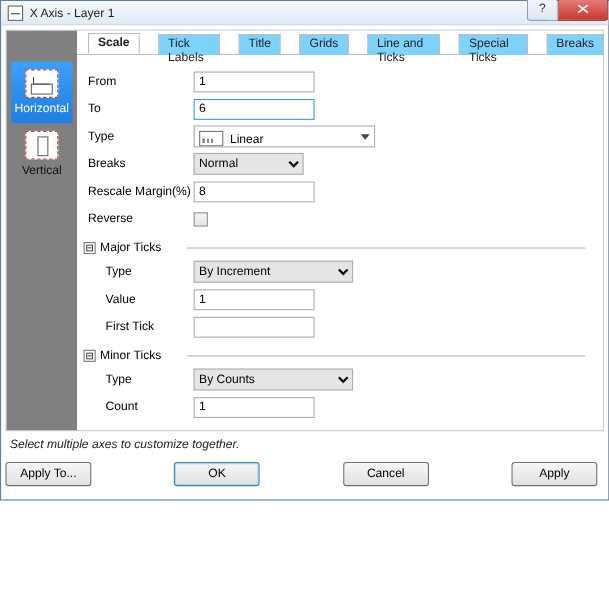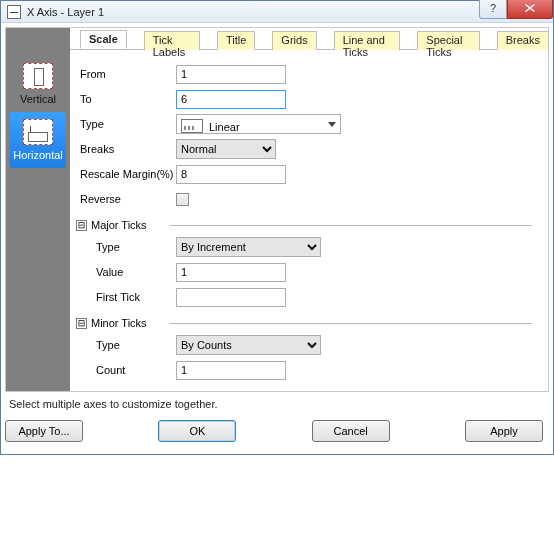--- a/index.html
+++ b/index.html
@@ -19,42 +19,42 @@
   .leftpanel { width: 64px; background: #808080; display:flex; flex-direction:column; align-items:center; padding-top:28px; gap:0; }
   .axisbtn { width:56px; height:56px; display:flex; flex-direction:column; align-items:center; justify-content:center; gap:4px; color:#fff; font-size:10px; cursor:pointer; }
   .axisbtn.selected { background: linear-gradient(#3aa0ff,#1e7fe0); border-radius:3px; }
   .axisbtn:not(.selected) { color:#111; }
   .axisicon { width:30px; height:26px; background:#fff; border:1px dashed #b44; position:relative; }
   .axis-h::after { content:""; position:absolute; left:4px; right:4px; top:12px; height:8px; border:1px solid #666; }
   .axis-h::before { content:""; position:absolute; left:6px; top:6px; width:14px; height:6px; border-bottom:1px solid #444; border-left:1px solid #444; }
   .axis-v::after { content:""; position:absolute; left:10px; top:4px; width:8px; height:16px; border:1px solid #666; }
   .rightpanel { flex:1; background:#fff; display:flex; flex-direction:column; }
   .tabstrip { height:22px; display:flex; border-bottom:1px solid #bfbfbf; padding-left:10px; padding-top:2px; gap:18px; }
-  .tab { padding: 2px 8px; border:1px solid #bfbfbf; border-bottom:none; background:#fef9c3; color:#222; margin-right:-1px; cursor:pointer; position:relative; top:1px; }
+  .tab { padding: 2px 8px; border:1px solid #bfbfbf; border-bottom:none; background:#7dd3fc; color:#222; margin-right:-1px; cursor:pointer; position:relative; top:1px; }
   .tab.active { background:#fff; font-weight:bold; border-bottom:1px solid #fff; top:0; }
   .form { padding: 12px 16px 8px 6px; flex:1; }
   .row { display:flex; align-items:center; height:24px; margin-bottom:1px; }
   .row .lbl { width: 100px; padding-left:4px; }
   .row .lbl.indent { padding-left:20px; }
   .row input[type=text] { width:110px; height:19px; border:1px solid #abadb3; padding:1px 4px; background:#fff; }
   .row input.wide { width:110px; }
   .row input.focus { border:1px solid #3399ff; outline:none; }
   .row select { height:20px; border:1px solid #abadb3; background:#e5e5e5; }
   .row select.narrow { width:100px; }
   .row select.wide { width:145px; }
   .typeselect { width:165px; height:20px; border:1px solid #abadb3; display:flex; align-items:flex-end; padding-left:4px; position:relative; background:#fff; }
   .typeselect .micon { width:22px; height:14px; border:1px solid #777; margin-right:6px; position:relative; background:#fff; }
   .typeselect .micon::after { content:""; position:absolute; left:2px; right:2px; bottom:2px; top:6px; background:linear-gradient(90deg,#888 0,#888 2px,transparent 2px,transparent 4px,#888 4px,#888 6px,transparent 6px,transparent 8px,#888 8px,#888 10px,transparent 10px); }
   .typeselect .arrow { position:absolute; right:4px; top:7px; width:0; height:0; border-left:4px solid transparent; border-right:4px solid transparent; border-top:5px solid #444; }
   .chk { width:13px; height:13px; border:1px solid #8e8f8f; background:linear-gradient(#f5f5f5,#e3e3e3); }
   .grouphdr { display:flex; align-items:center; height:20px; margin-top:4px; }
   .grouphdr .box { width:11px; height:11px; border:1px solid #7b7b7b; display:flex; align-items:center; justify-content:center; margin-right:4px; margin-left:0; font-size:9px; line-height:9px; cursor:pointer; }
   .grouphdr .gtitle { margin-right:23px; }
   .grouphdr .line { flex:1; height:1px; background:#b8b8b8; }
-  .hint { padding: 6px 2px 10px 4px; color:#222; }
+  .hint { padding: 6px 2px 10px 4px; color:#222;font-style:italic; }
   .btnrow { display:flex; justify-content:space-between; gap:13px; padding: 0 6px 8px 0; }
   .btn { width:78px; height:22px; border:1px solid #707070; background:linear-gradient(#f6f6f6,#e1e1e1); display:flex; align-items:center; justify-content:center; cursor:pointer; border-radius:3px; }
   .btn.default { border:1px solid #3c7fb1; box-shadow: inset 0 0 0 1px #a7d9f5; }
 </style>
 </head>
 <body>
 
 <div class="window">
   <div class="titlebar">
     <div class="appicon"></div>
@@ -65,27 +65,27 @@
         <svg width="10" height="8" viewBox="0 0 10 8">
             <path d="M1 0 L5 3 L9 0 L10 1 L6 4 L10 7 L9 8 L5 5 L1 8 L0 7 L4 4 L0 1 Z" fill="#fff"></path>
           </svg>
       </div>
     </div>
   </div>
 
   <div class="content">
     <div class="mainrow">
       <div class="leftpanel">
+        <div class="axisbtn selected">
+          <div class="axisicon axis-h"></div>
+          <span>Horizontal</span>
+        </div>
         <div class="axisbtn">
           <div class="axisicon axis-v"></div>
           <span>Vertical</span>
-        </div>
-        <div class="axisbtn selected">
-          <div class="axisicon axis-h"></div>
-          <span>Horizontal</span>
         </div>
       </div>
 
       <div class="rightpanel">
         <div class="tabstrip">
           <div class="tab active">Scale</div>
           <div class="tab">Tick Labels</div>
           <div class="tab">Title</div>
           <div class="tab">Grids</div>
           <div class="tab">Line and Ticks</div>

